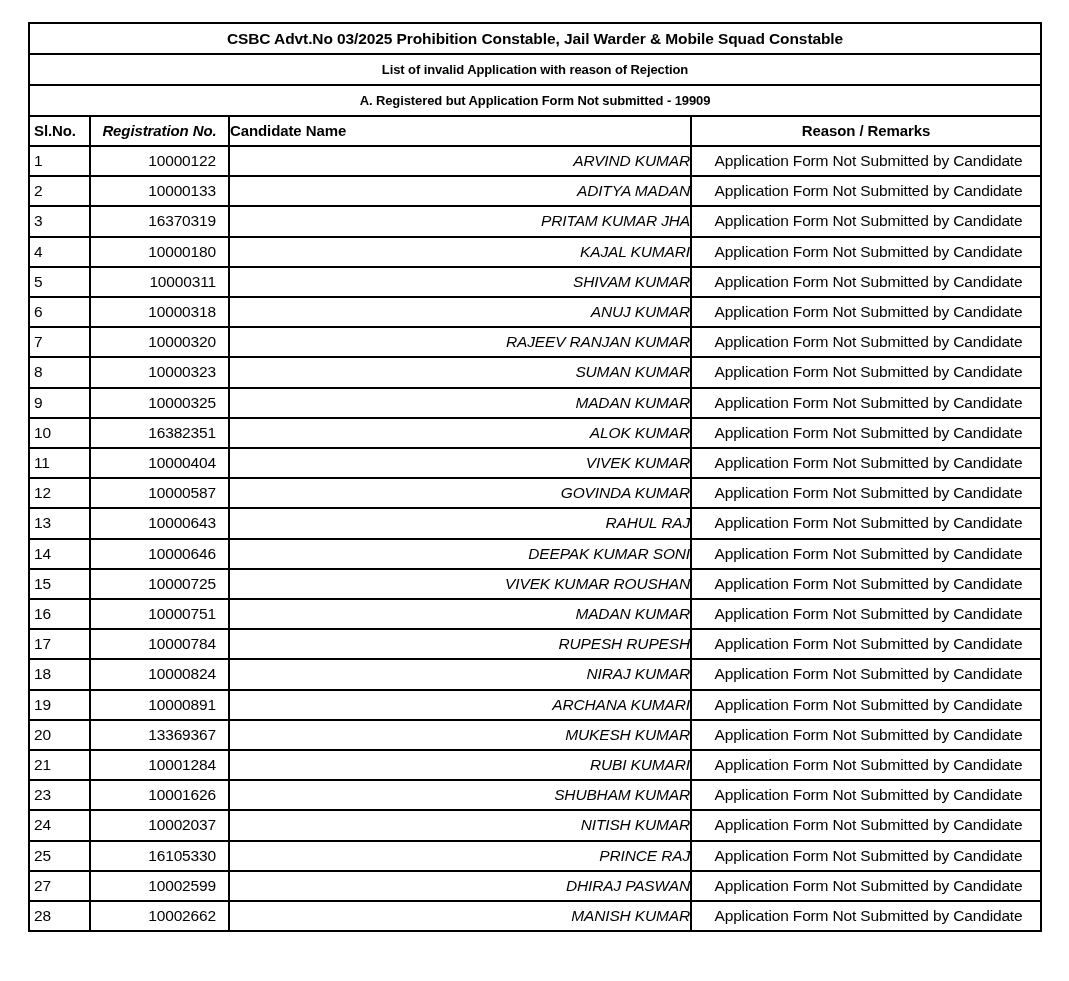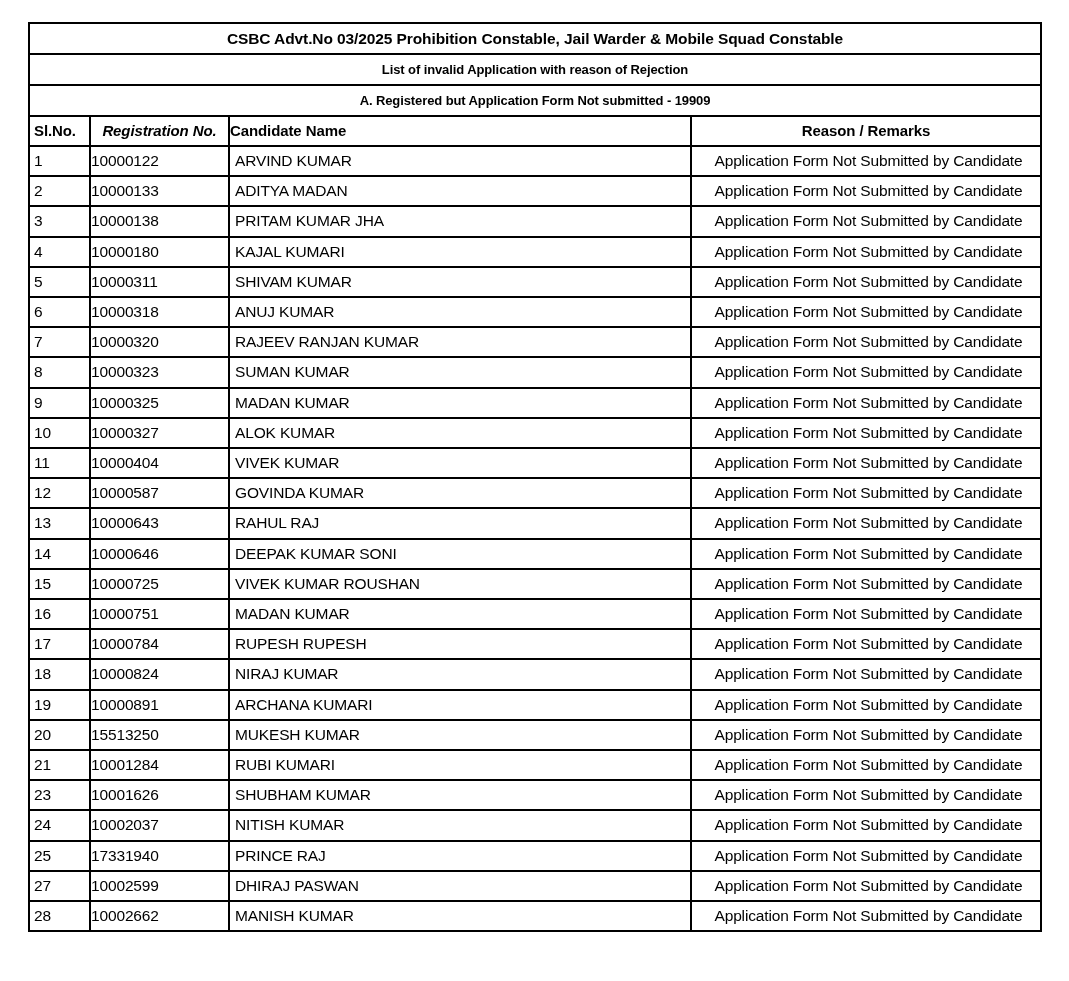--- a/index.html
+++ b/index.html
@@ -72,26 +72,27 @@
     line-height: 28.2px;
     white-space: nowrap;
     overflow: hidden;
     letter-spacing: -0.15px;
   }
   .cell-slno {
     text-align: left;
     padding-left: 4px !important;
   }
   .cell-reg {
-    text-align: left;
+    text-align: right;
     padding-right: 12px !important;
   }
   .cell-name {
-    text-align: left;
+    text-align: right;
     padding-left: 5px !important;
+    font-style: italic;
   }
   .cell-reason {
     text-align: center;
     padding-left: 5px !important;
   }
   
   col.c-slno   { width: 61px;  }
   col.c-reg    { width: 139px; }
   col.c-name   { width: 462px; }
   col.c-reason { width: 350px; }
@@ -136,21 +137,21 @@
           <td class="cell-reason">Application Form Not Submitted by Candidate</td>
         </tr>
         <tr class="data-row">
           <td class="cell-slno">2</td>
           <td class="cell-reg">10000133</td>
           <td class="cell-name">ADITYA MADAN</td>
           <td class="cell-reason">Application Form Not Submitted by Candidate</td>
         </tr>
         <tr class="data-row">
           <td class="cell-slno">3</td>
-          <td class="cell-reg">10000138</td>
+          <td class="cell-reg">16370319</td>
           <td class="cell-name">PRITAM KUMAR JHA</td>
           <td class="cell-reason">Application Form Not Submitted by Candidate</td>
         </tr>
         <tr class="data-row">
           <td class="cell-slno">4</td>
           <td class="cell-reg">10000180</td>
           <td class="cell-name">KAJAL KUMARI</td>
           <td class="cell-reason">Application Form Not Submitted by Candidate</td>
         </tr>
         <tr class="data-row">
@@ -178,21 +179,21 @@
           <td class="cell-reason">Application Form Not Submitted by Candidate</td>
         </tr>
         <tr class="data-row">
           <td class="cell-slno">9</td>
           <td class="cell-reg">10000325</td>
           <td class="cell-name">MADAN KUMAR</td>
           <td class="cell-reason">Application Form Not Submitted by Candidate</td>
         </tr>
         <tr class="data-row">
           <td class="cell-slno">10</td>
-          <td class="cell-reg">10000327</td>
+          <td class="cell-reg">16382351</td>
           <td class="cell-name">ALOK KUMAR</td>
           <td class="cell-reason">Application Form Not Submitted by Candidate</td>
         </tr>
         <tr class="data-row">
           <td class="cell-slno">11</td>
           <td class="cell-reg">10000404</td>
           <td class="cell-name">VIVEK KUMAR</td>
           <td class="cell-reason">Application Form Not Submitted by Candidate</td>
         </tr>
         <tr class="data-row">
@@ -238,21 +239,21 @@
           <td class="cell-reason">Application Form Not Submitted by Candidate</td>
         </tr>
         <tr class="data-row">
           <td class="cell-slno">19</td>
           <td class="cell-reg">10000891</td>
           <td class="cell-name">ARCHANA KUMARI</td>
           <td class="cell-reason">Application Form Not Submitted by Candidate</td>
         </tr>
         <tr class="data-row">
           <td class="cell-slno">20</td>
-          <td class="cell-reg">15513250</td>
+          <td class="cell-reg">13369367</td>
           <td class="cell-name">MUKESH KUMAR</td>
           <td class="cell-reason">Application Form Not Submitted by Candidate</td>
         </tr>
         <tr class="data-row">
           <td class="cell-slno">21</td>
           <td class="cell-reg">10001284</td>
           <td class="cell-name">RUBI KUMARI</td>
           <td class="cell-reason">Application Form Not Submitted by Candidate</td>
         </tr>
         <tr class="data-row">
@@ -262,21 +263,21 @@
           <td class="cell-reason">Application Form Not Submitted by Candidate</td>
         </tr>
         <tr class="data-row">
           <td class="cell-slno">24</td>
           <td class="cell-reg">10002037</td>
           <td class="cell-name">NITISH KUMAR</td>
           <td class="cell-reason">Application Form Not Submitted by Candidate</td>
         </tr>
         <tr class="data-row">
           <td class="cell-slno">25</td>
-          <td class="cell-reg">17331940</td>
+          <td class="cell-reg">16105330</td>
           <td class="cell-name">PRINCE RAJ</td>
           <td class="cell-reason">Application Form Not Submitted by Candidate</td>
         </tr>
         <tr class="data-row">
           <td class="cell-slno">27</td>
           <td class="cell-reg">10002599</td>
           <td class="cell-name">DHIRAJ PASWAN</td>
           <td class="cell-reason">Application Form Not Submitted by Candidate</td>
         </tr>
         <tr class="data-row">

